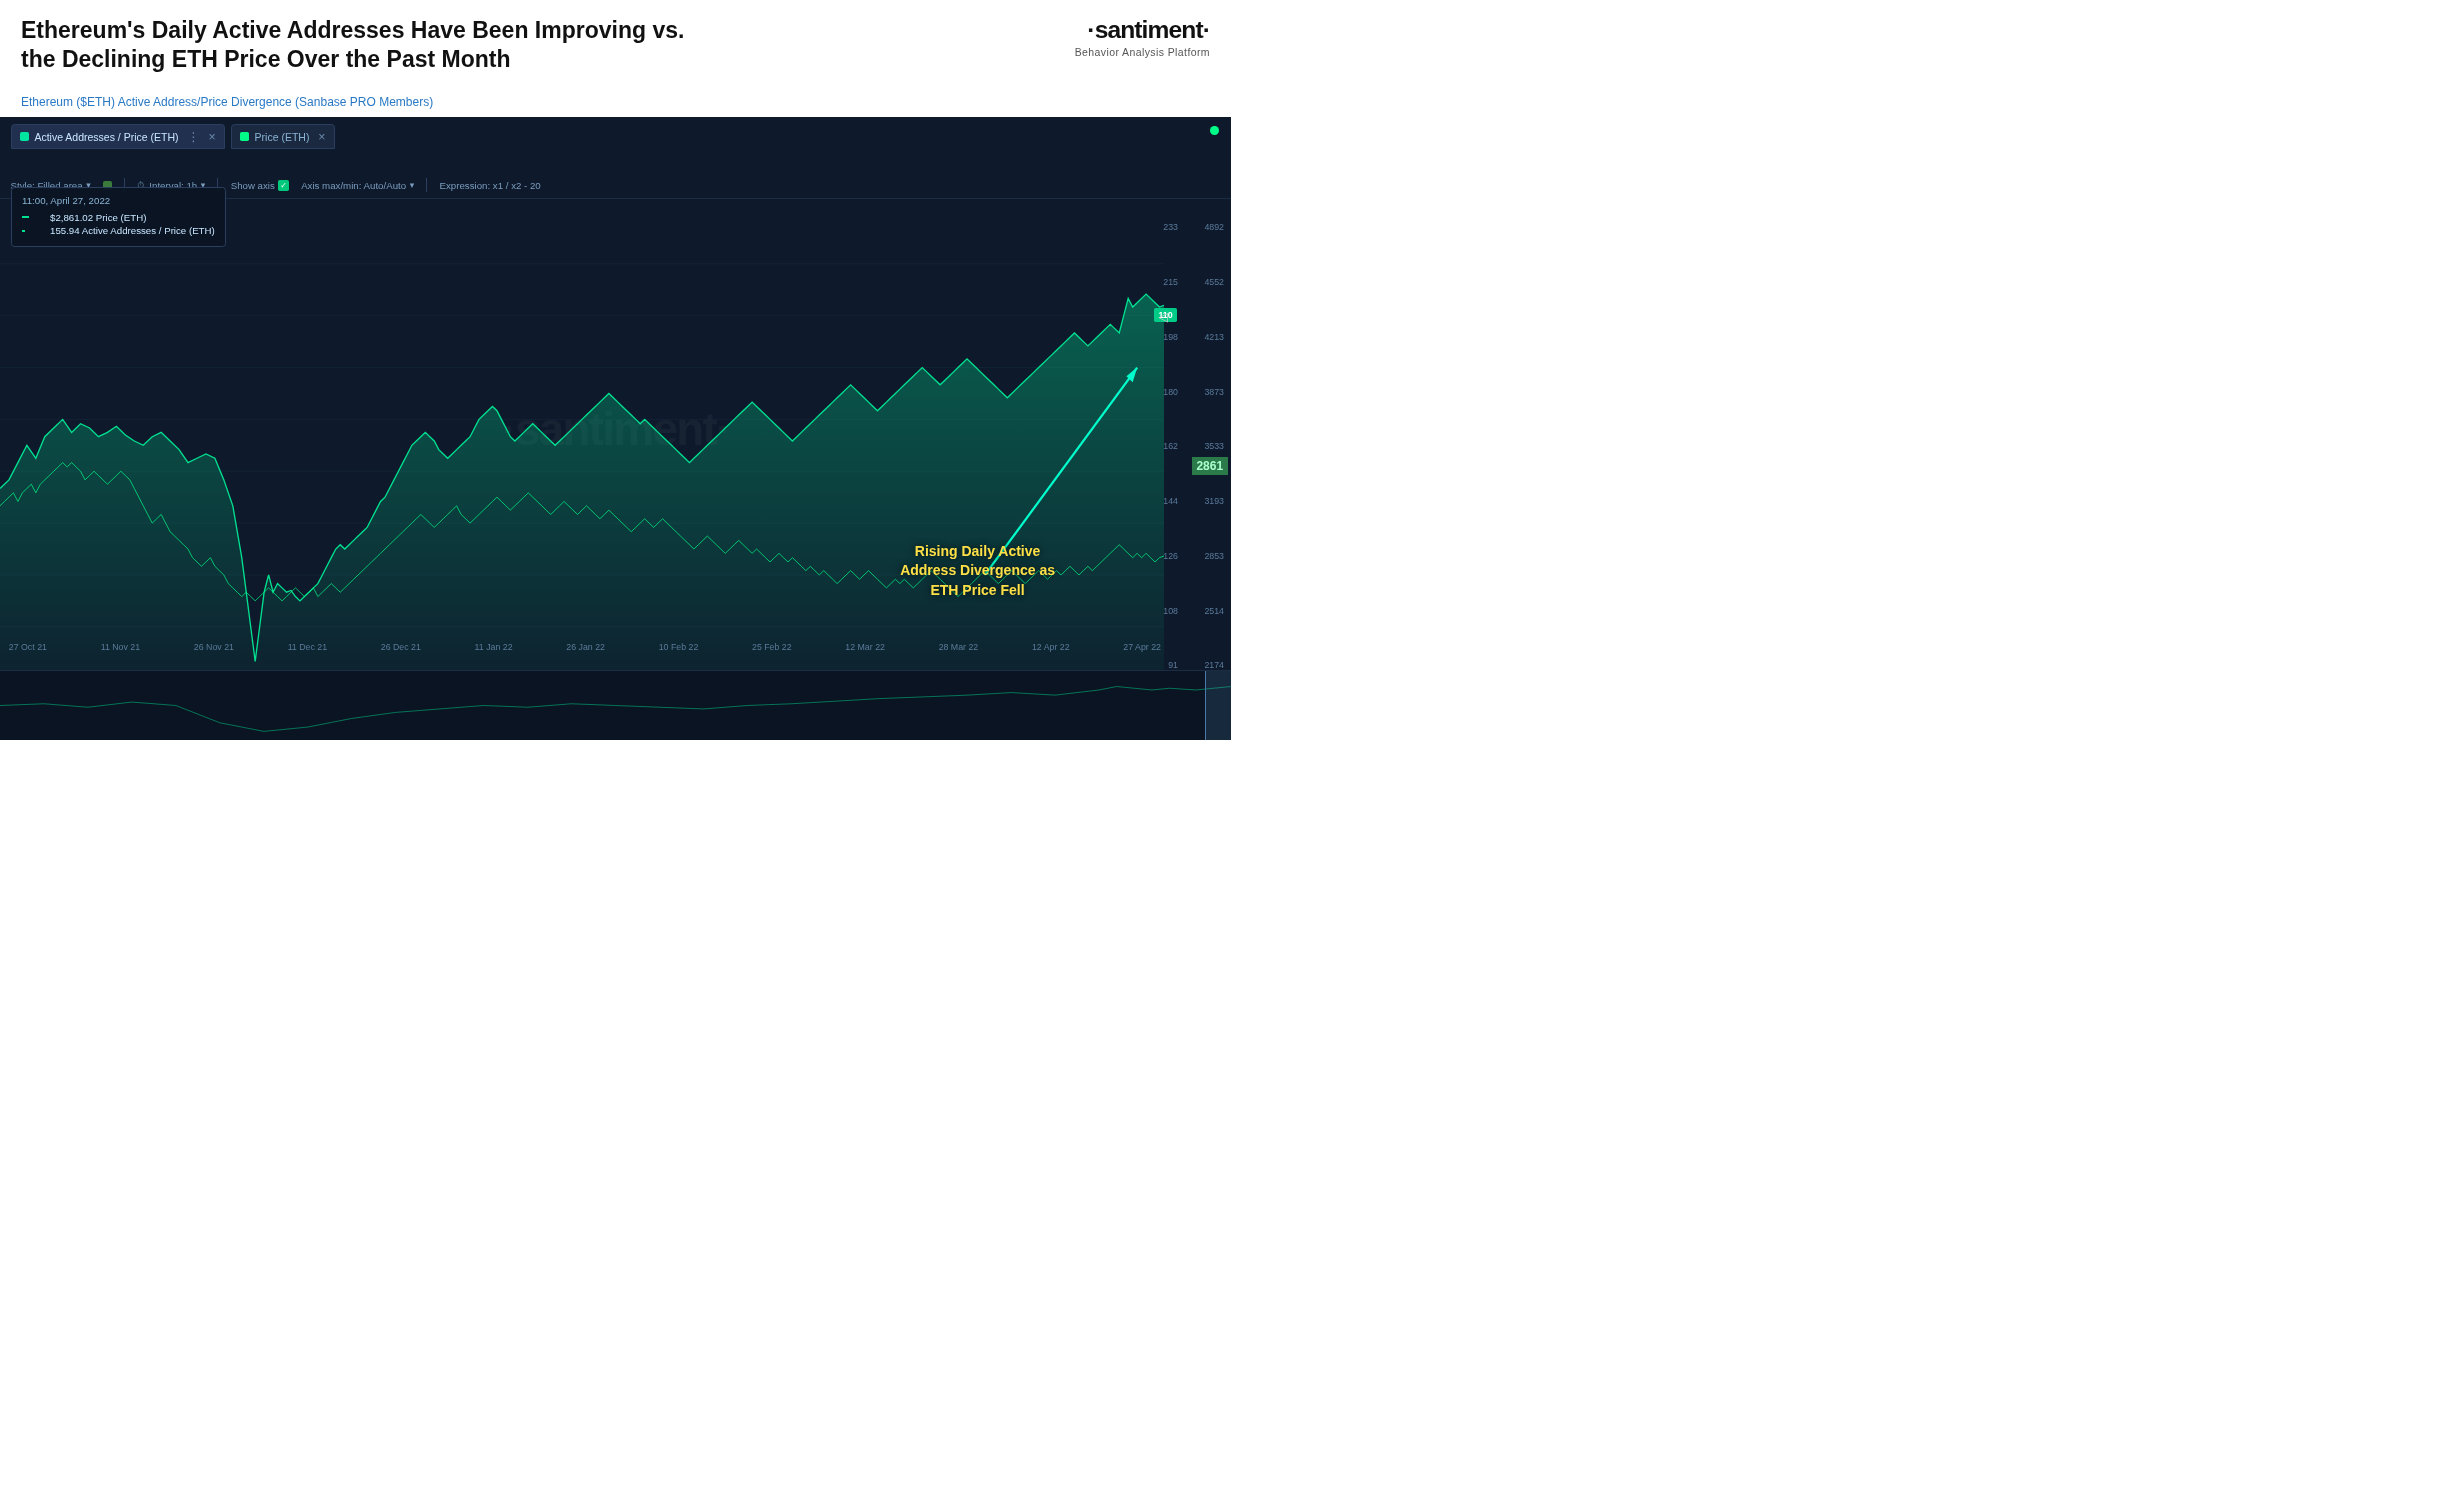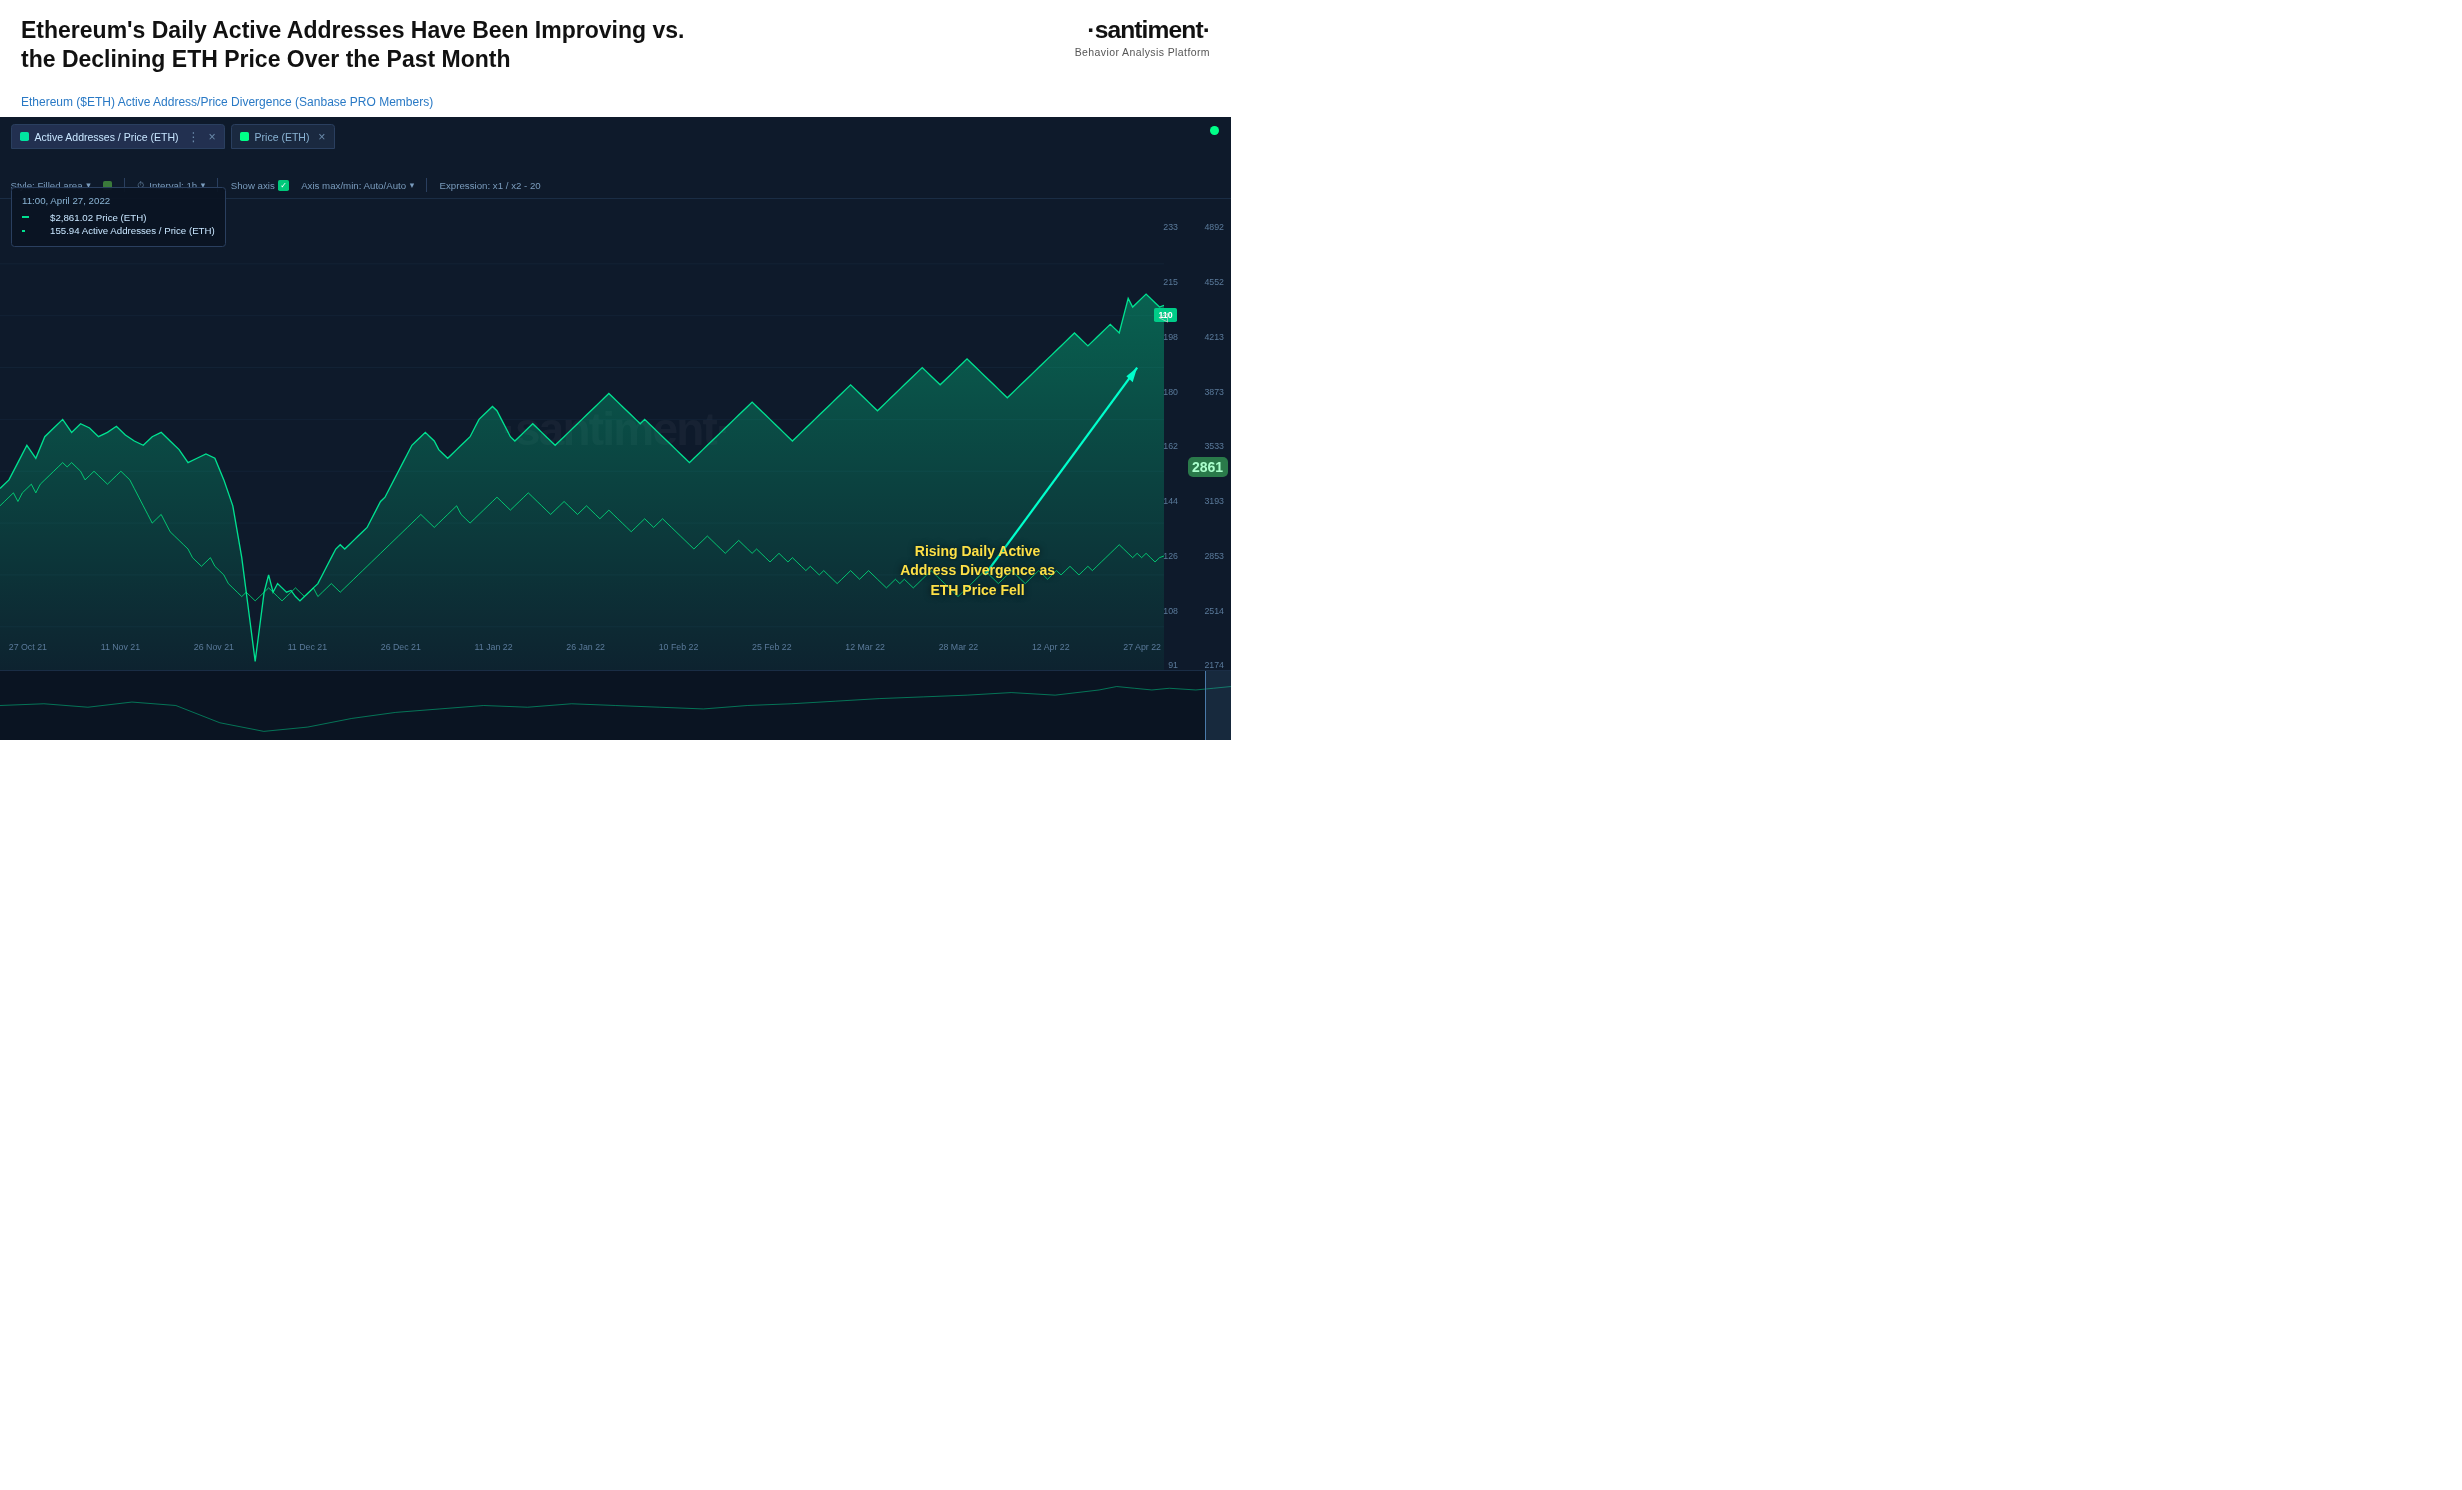--- a/index.html
+++ b/index.html
@@ -280,24 +280,24 @@
       font-weight: 600;
       padding: 1.8px 4.4px;
       border-radius: 1.8px;
     }
 
     .price-label-2861 {
       position: absolute;
       right: 3.5px;
       background: #2a7a4a;
       color: #aaffcc;
-      font-size: 14px;
+      font-size: 12px;
       font-weight: 600;
       padding: 1.8px 4.4px;
-      border-radius: 5px;
+      border-radius: 0;
     }
 
     
     .minimap {
       position: absolute;
       bottom: 0;
       left: 0;
       right: 0;
       height: 70px;
       background: #0a1422;

